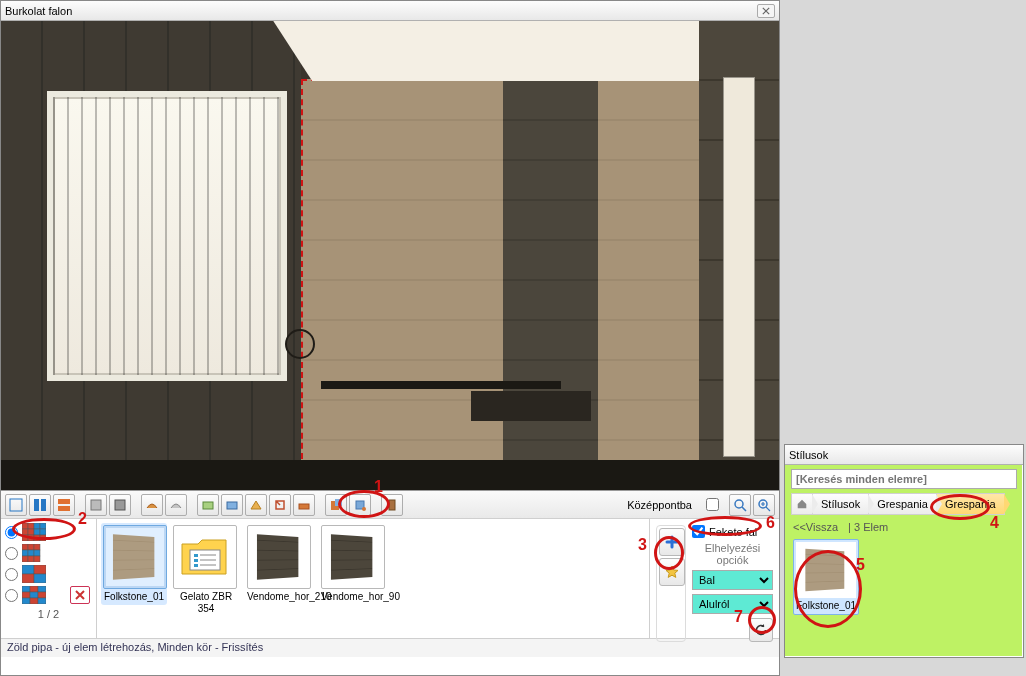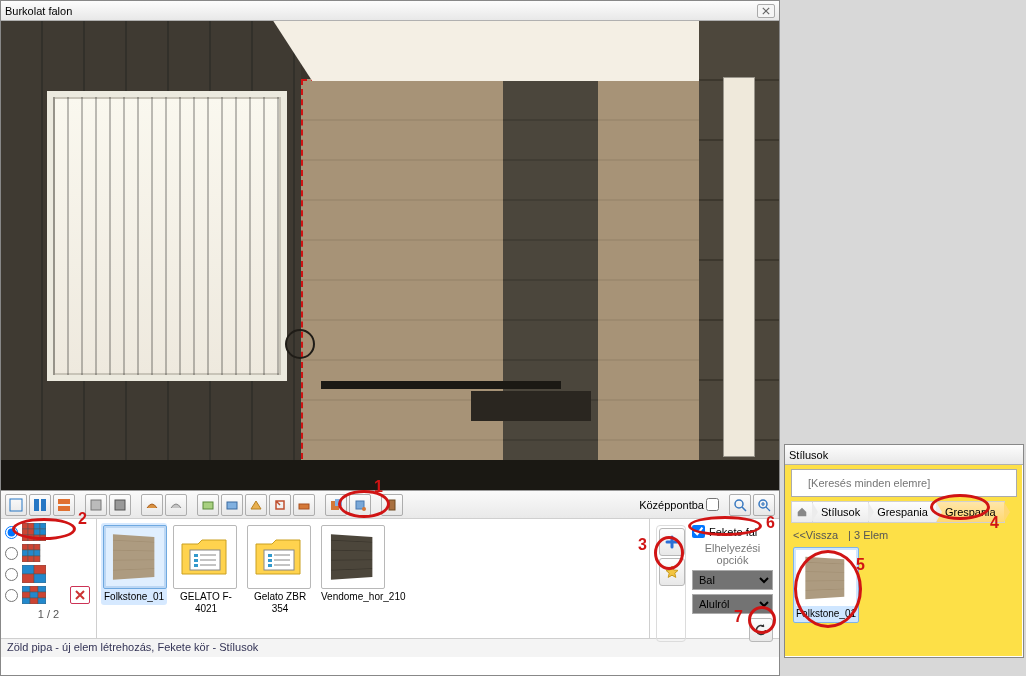--- a/index.html
+++ b/index.html
@@ -24,21 +24,21 @@
   .scene .shelf { position:absolute; left:320px; top:360px; width:240px; height:8px; background:#1b1914; }
   .scene .shelf2 { position:absolute; left:470px; top:370px; width:120px; height:30px; background:#2a2620; }
   .scene .floor { position:absolute; left:0; bottom:0; right:0; height:30px; background:#1a1813;}
   .scene .mirror { position:absolute; left:284px; top:308px; width:30px; height:30px; border:2px solid #1f1c17; border-radius:50%; background: transparent;}
 
   .toolbar { height: 28px; display:flex; align-items:center; padding: 2px 4px; gap:2px; background: linear-gradient(#fafafa,#e9e9e9); border-bottom:1px solid #cfcfcf;}
   .tbtn { width:22px; height:22px; border:1px solid #adadad; background: linear-gradient(#fdfdfd,#e7e7e7); border-radius:2px; display:flex; align-items:center; justify-content:center; cursor:pointer; }
   .tbtn svg { width:14px; height:14px; }
   .tsep { width:6px; }
   .toolbar .spacer { flex:1; }
-  .toolbar .kp-label { margin-right:0;text-align:center; }
+  .toolbar .kp-label { margin-right:12px;text-align:center; }
   .toolbar input[type=checkbox]{ vertical-align:middle; }
 
   .browser { display:flex; height: 120px; border-bottom:1px solid #cfcfcf; }
   .modes { width: 96px; padding: 4px; border-right:1px solid #cfcfcf; }
   .mode-row { display:flex; align-items:center; gap:4px; margin-bottom:3px; }
   .mode-row input { margin:0; }
   .grid-icon { width:24px; height:18px; }
   .grid-icon rect { stroke:#555; stroke-width:.5;}
   .modes .del { width:20px; height:18px; border:1px solid #c35; background:#fff; color:#c35; display:inline-flex; align-items:center; justify-content:center; border-radius:2px; cursor:pointer; margin-left:20px;}
   .modes .counter { text-align:center; margin-top:4px; color:#555; }
@@ -51,34 +51,34 @@
   .thumb .name { margin-top:2px; line-height:12px; font-size:10px; }
   .folder-glyph { width:50px; height:42px; }
   .tile-sample { width:50px; height:50px; background: repeating-linear-gradient(0deg,#ad9b80 0 10px,#a39074 10px 11px); position:relative; }
   .tile-sample.dark { background: repeating-linear-gradient(0deg,#4c463b 0 10px,#3c372e 10px 11px);}
 
   .sidecol { width:130px; border-left:1px solid #cfcfcf; padding:6px; display:flex; flex-direction:column; gap:6px; position:relative;}
   .vbtn { width:26px; height:28px; border:1px solid #b8b8b8; border-radius:3px; background:linear-gradient(#fdfdfd,#e8e8e8); display:flex; align-items:center; justify-content:center; cursor:pointer;}
   .vbtns { display:flex; flex-direction:column; gap:2px; border:1px solid #dcdcdc; border-radius:4px; padding:2px; width:30px;}
   .check-row { display:flex; align-items:center; gap:4px;}
   .opts-title { color:#777; text-align:center; }
-  .sidecol select { width: 100%; height:20px; border:1px solid #ababab; background:#737373; padding:0 2px;}
+  .sidecol select { width: 100%; height:20px; border:1px solid #ababab; background:#5eead4; padding:0 2px;}
   .refresh-row { display:flex; justify-content:flex-end;}
   .refresh-row .vbtn { width:24px; height:24px; }
 
   .side-flex { display:flex; gap:6px; }
   .side-flex .right { flex:1; display:flex; flex-direction:column; gap:4px; }
 
   .statusbar { height: 18px; padding: 2px 6px; color:#335; background:#f4f4f4; }
 
   
-  .panel { position:absolute; left: 784px; top: 444px; width: 240px; height: 214px; background:#fde047; border:1px solid #888; box-shadow: -1px -1px 0 #fff inset;}
+  .panel { position:absolute; left: 784px; top: 444px; width: 240px; height: 214px; background:#bef264; border:1px solid #888; box-shadow: -1px -1px 0 #fff inset;}
   .panel .titlebar { }
   .panel .search { margin:4px 6px; }
-  .panel .search input { width:100%; height:28px; border:1px solid #ababab; padding:0 16px; color:#888; background:#fff;}
+  .panel .search input { width:100%; height:20px; border:1px solid #ababab; padding:0 4px; color:#888; background:#fff;font-weight:bold;}
   .bc { display:flex; align-items:stretch; margin:0 6px; height:22px; }
   .bc-item { display:flex; align-items:center; padding:0 8px; border:1px solid #d0d0d0; border-left:none; background:linear-gradient(#fdfdfd,#ececec); cursor:pointer; position:relative;}
   .bc-item:first-child { border-left:1px solid #d0d0d0; padding:0 4px;}
   .bc-item:first-child svg { width:12px; height:12px;}
   .bc-item::after { content:""; position:absolute; right:-6px; top:0; width:0; height:0; border-top:10px solid transparent; border-bottom:10px solid transparent; border-left:6px solid #ececec; z-index:1;}
   .bc-item:last-child { background: linear-gradient(#ffe6a8,#ffd873);}
   .bc-item:last-child::after { border-left-color:#ffd873; }
   .panel .back-row { margin:6px 8px; display:flex; gap:10px; color:#555;}
   .panel .back-row .back { cursor:pointer; }
   .panel .item { margin:4px 8px; width:66px; text-align:center; cursor:pointer; background:#cfe6ff; border:1px solid #7fb4e8; border-radius:2px; padding:2px;}
@@ -301,42 +301,33 @@
             <path d="M2 8 L18 8 L22 4 L46 4 L46 38 L2 38 Z" fill="#ffd34e" stroke="#caa020"></path>
             <rect x="10" y="14" width="30" height="20" fill="#fff" stroke="#888"></rect>
             <rect x="14" y="18" width="4" height="3" fill="#39c"></rect>
               <rect x="14" y="23" width="4" height="3" fill="#39c"></rect>
               <rect x="14" y="28" width="4" height="3" fill="#39c"></rect>
             <line x1="20" y1="19" x2="36" y2="19" stroke="#888"></line>
               <line x1="20" y1="24" x2="36" y2="24" stroke="#888"></line>
               <line x1="20" y1="29" x2="36" y2="29" stroke="#888"></line>
           </svg>
         </div>
-        <div class="name">GELATO F-4021</div>
-      </div>
-      <div class="thumb">
-        <div class="img">
-          <svg class="folder-glyph" viewBox="0 0 50 42">
-            <path d="M2 8 L18 8 L22 4 L46 4 L46 38 L2 38 Z" fill="#ffd34e" stroke="#caa020"></path>
-            <rect x="10" y="14" width="30" height="20" fill="#fff" stroke="#888"></rect>
-            <rect x="14" y="18" width="4" height="3" fill="#39c"></rect>
-              <rect x="14" y="23" width="4" height="3" fill="#39c"></rect>
-              <rect x="14" y="28" width="4" height="3" fill="#39c"></rect>
-            <line x1="20" y1="19" x2="36" y2="19" stroke="#888"></line>
-              <line x1="20" y1="24" x2="36" y2="24" stroke="#888"></line>
-              <line x1="20" y1="29" x2="36" y2="29" stroke="#888"></line>
-          </svg>
-        </div>
         <div class="name">Gelato ZBR 354</div>
       </div>
       <div class="thumb">
         <div class="img">
             <div class="tile-sample dark" style="transform: perspective(80px) rotateY(14deg) scale(.85);"></div>
           </div>
         <div class="name">Vendome_hor_210</div>
+      </div>
+      <div class="thumb">
+        <div class="img">
+            <div class="tile-sample dark" style="transform: perspective(80px) rotateY(14deg) scale(.85);"></div>
+          </div>
+        <div class="name">Vendome_hor_90</div>
       </div>
     </div>
 
     <div class="sidecol">
       <div class="side-flex">
         <div class="vbtns">
           <div class="vbtn">
               <svg width="14" height="14" viewBox="0 0 14 14">
                 <path d="M7 2 V12 M2 7 H12" stroke="#2a6fd6" stroke-width="3" stroke-linecap="round"></path>
               </svg>
@@ -362,21 +353,21 @@
                   <path d="M10 1 L10 4 L7 4 Z" fill="#333"></path>
                 </svg>
               </div>
           </div>
         </div>
       </div>
     </div>
   </div>
 
   <div class="statusbar">
-    <span>Zöld pipa - új elem létrehozás, Fekete kör - Stílusok</span>
+    <span>Zöld pipa - új elem létrehozás, Minden kör - Frissítés</span>
   </div>
 </div>
 
 <div class="panel">
   <div class="titlebar">
     <span class="title">Stílusok</span>
   </div>
   <div class="search">
     <input type="text" placeholder="[Keresés minden elemre]" style="">
   </div>

